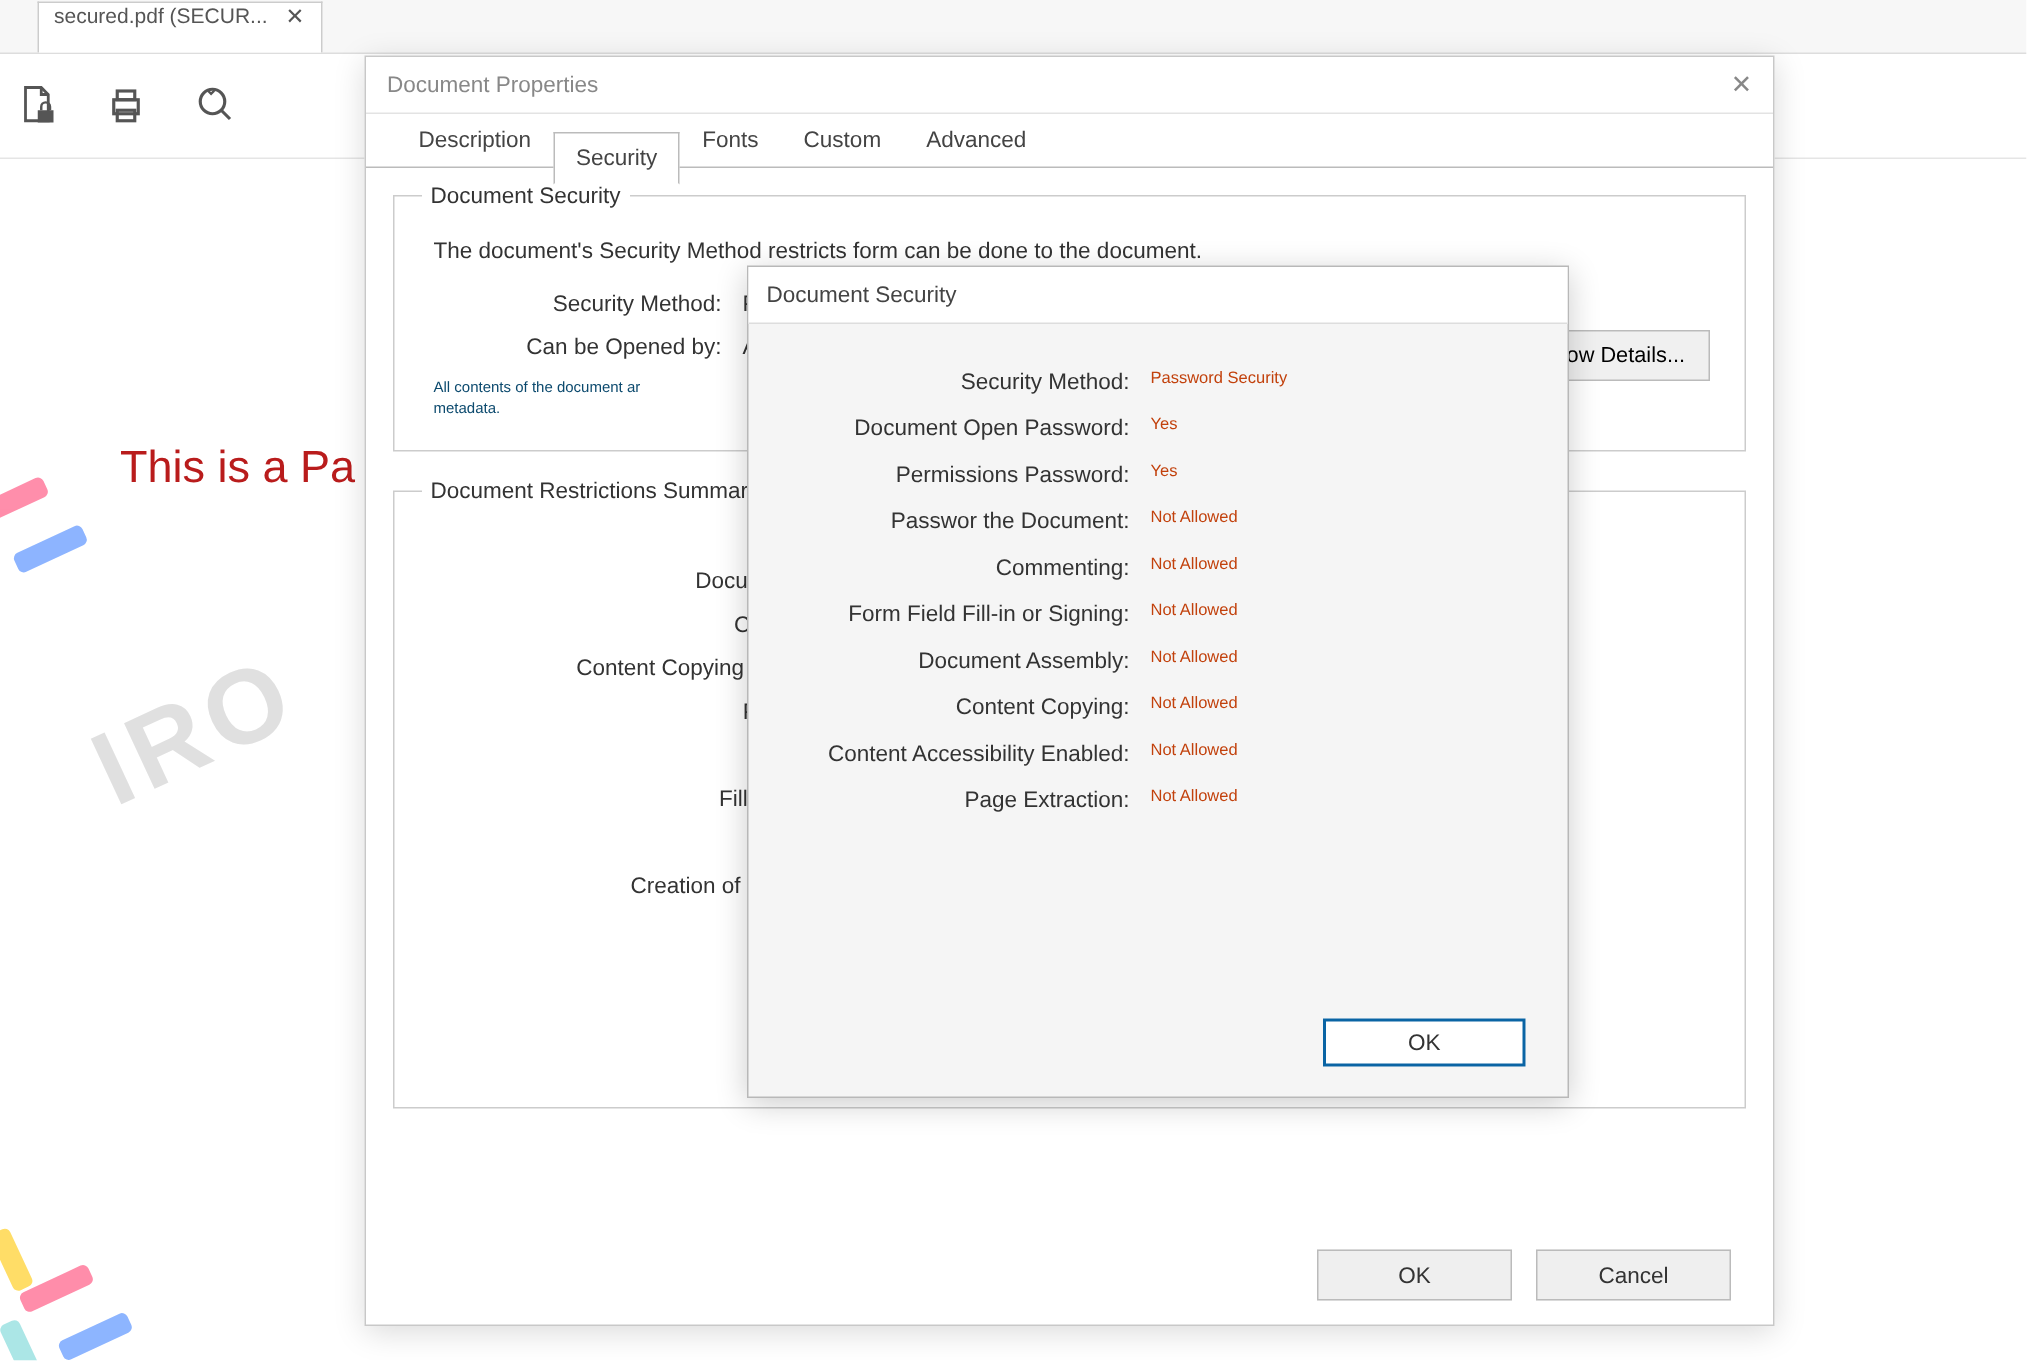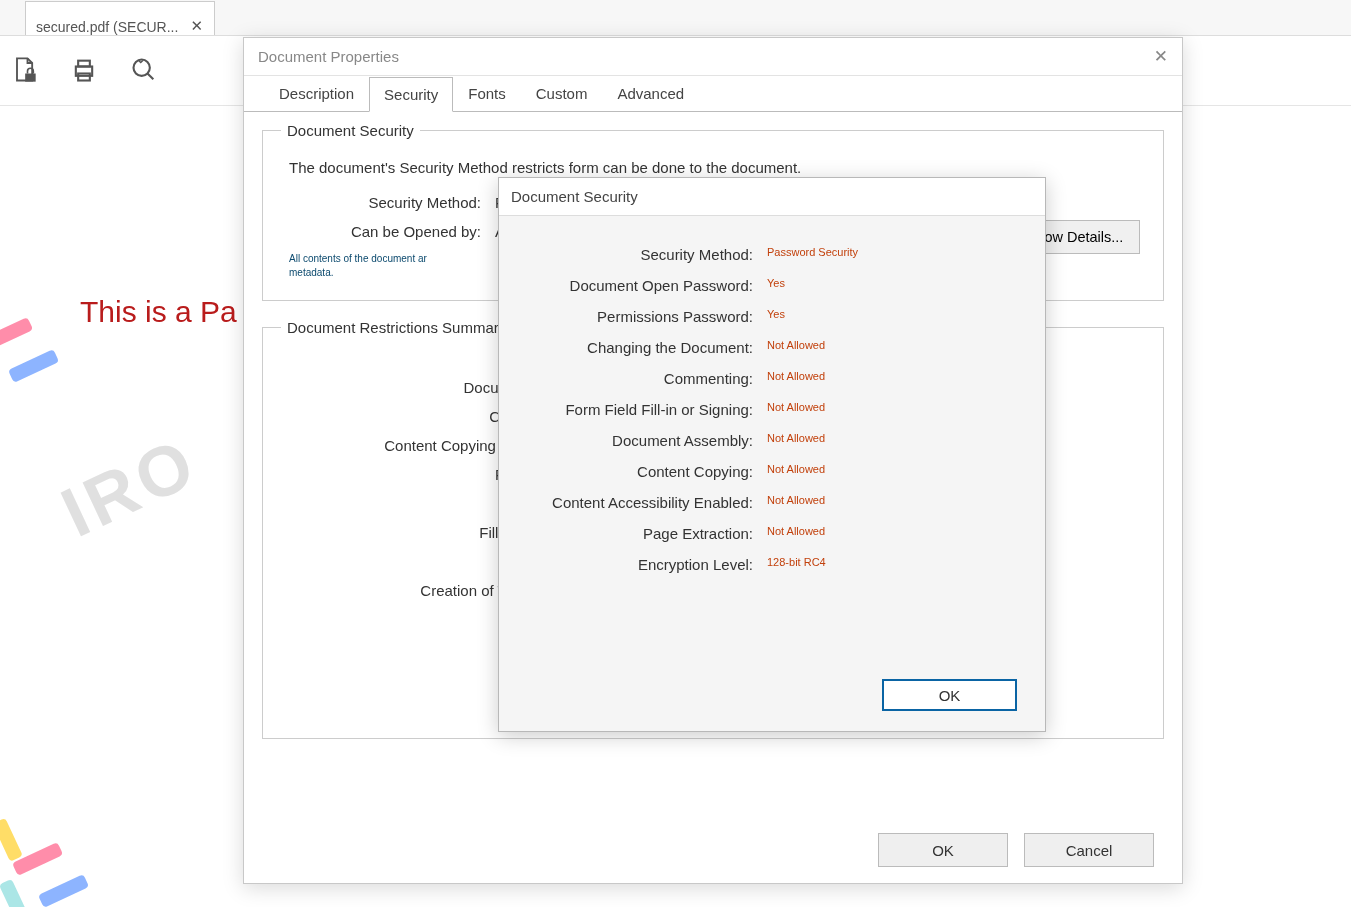--- a/index.html
+++ b/index.html
@@ -1,20 +1,20 @@
 <!DOCTYPE html>
 <html><head>
 <meta charset="utf-8">
 <style>
 * { box-sizing: border-box; margin: 0; padding: 0; font-family: "Segoe UI", Arial, sans-serif; }
 body { background: #fff; width: 1351px; height: 907px; position: relative; overflow: hidden; }
 
 
 .tabbar { height: 36px; border-bottom: 1px solid #ddd; background: #f7f7f7; display: flex; align-items: flex-end; padding-left: 25px; }
-.doc-tab { background: #fff; border: 1px solid #ccc; border-bottom: none; height: 34px; display: flex; align-items: flex-end; padding: 0 10px; font-size: 14px; color: #555; gap: 12px; min-width: 190px; }
+.doc-tab { background: #fff; border: 1px solid #ccc; border-bottom: none; height: 34px; display: flex; align-items: flex-start; padding: 0 10px; font-size: 14px; color: #555; gap: 12px; min-width: 190px; }
 .doc-tab .close { font-size: 15px; color: #555; }
 
 
 .toolbar { height: 70px; border-bottom: 1px solid #e5e5e5; display: flex; align-items: center; gap: 30px; padding-left: 10px; background: #fff; }
 .toolbar .icon { width: 30px; height: 30px; color: #555; }
 
 
 .doc-bg { position: absolute; top: 107px; left: 0; right: 0; bottom: 0; background: #fff; overflow: hidden; }
 .bg-text { position: absolute; top: 188px; left: 80px; font-size: 30px; color: #b91c1c; }
 
@@ -28,21 +28,21 @@
 .iron-text { position: absolute; font-size: 70px; font-weight: 700; color: #e0e0e0; transform: rotate(-25deg); letter-spacing: 5px; }
 .iron1 { top: 340px; left: 60px; }
 
 
 .dialog-props { position: absolute; top: 37px; left: 243px; width: 940px; height: 847px; background: #fff; border: 1px solid #c8c8c8; box-shadow: 0 4px 20px rgba(0,0,0,0.15); }
 .dialog-props .titlebar { height: 38px; display: flex; align-items: center; justify-content: space-between; padding: 0 14px; border-bottom: 1px solid #e3e3e3; font-size: 15px; color: #888; }
 .dialog-props .titlebar .close-x { font-size: 17px; color: #888; }
 
 .tabs { display: flex; padding: 0 20px; }
 .tabs .tab { padding: 8px 14px; font-size: 15px; color: #444; border: 1px solid transparent; cursor: pointer; }
-.tabs .tab.active { border: 1px solid #bbb; border-bottom: 1px solid #fff; background: #fff; position: relative; top: 1px; }
+.tabs .tab.active { border: 1px solid #bbb; border-bottom: 1px solid #fff; background: #fff; position: relative; top: 12px; }
 .tabs-wrap { border-bottom: 1px solid #bbb; }
 
 .dialog-body { padding: 10px 18px; }
 
 fieldset { border: 1px solid #ccc; padding: 14px 18px 20px; margin-bottom: 18px; }
 legend { font-size: 15px; color: #333; padding: 0 6px; }
 
 .sec-intro { font-size: 15px; color: #333; margin: 6px 0 18px 8px; }
 .kv-line { display: flex; align-items: center; margin-bottom: 12px; padding-left: 30px; }
 .kv-line .k { width: 170px; text-align: right; font-size: 15px; color: #333; margin-right: 14px;}
@@ -208,21 +208,21 @@
       </div>
       <div class="row2">
         <div class="k2">Document Open Password:</div>
         <div class="v2">Yes</div>
       </div>
       <div class="row2">
         <div class="k2">Permissions Password:</div>
         <div class="v2">Yes</div>
       </div>
       <div class="row2">
-        <div class="k2">Changing the Document:</div>
+        <div class="k2">Passwor the Document:</div>
         <div class="v2">Not Allowed</div>
       </div>
       <div class="row2">
         <div class="k2">Commenting:</div>
         <div class="v2">Not Allowed</div>
       </div>
       <div class="row2">
         <div class="k2">Form Field Fill-in or Signing:</div>
         <div class="v2">Not Allowed</div>
       </div>
@@ -234,20 +234,16 @@
         <div class="k2">Content Copying:</div>
         <div class="v2">Not Allowed</div>
       </div>
       <div class="row2">
         <div class="k2">Content Accessibility Enabled:</div>
         <div class="v2">Not Allowed</div>
       </div>
       <div class="row2">
         <div class="k2">Page Extraction:</div>
         <div class="v2">Not Allowed</div>
-      </div>
-      <div class="row2">
-        <div class="k2">Encryption Level:</div>
-        <div class="v2">128-bit RC4</div>
       </div>
     </div>
   <button class="ok-btn">OK</button>
 </div>
 
 </body></html>

